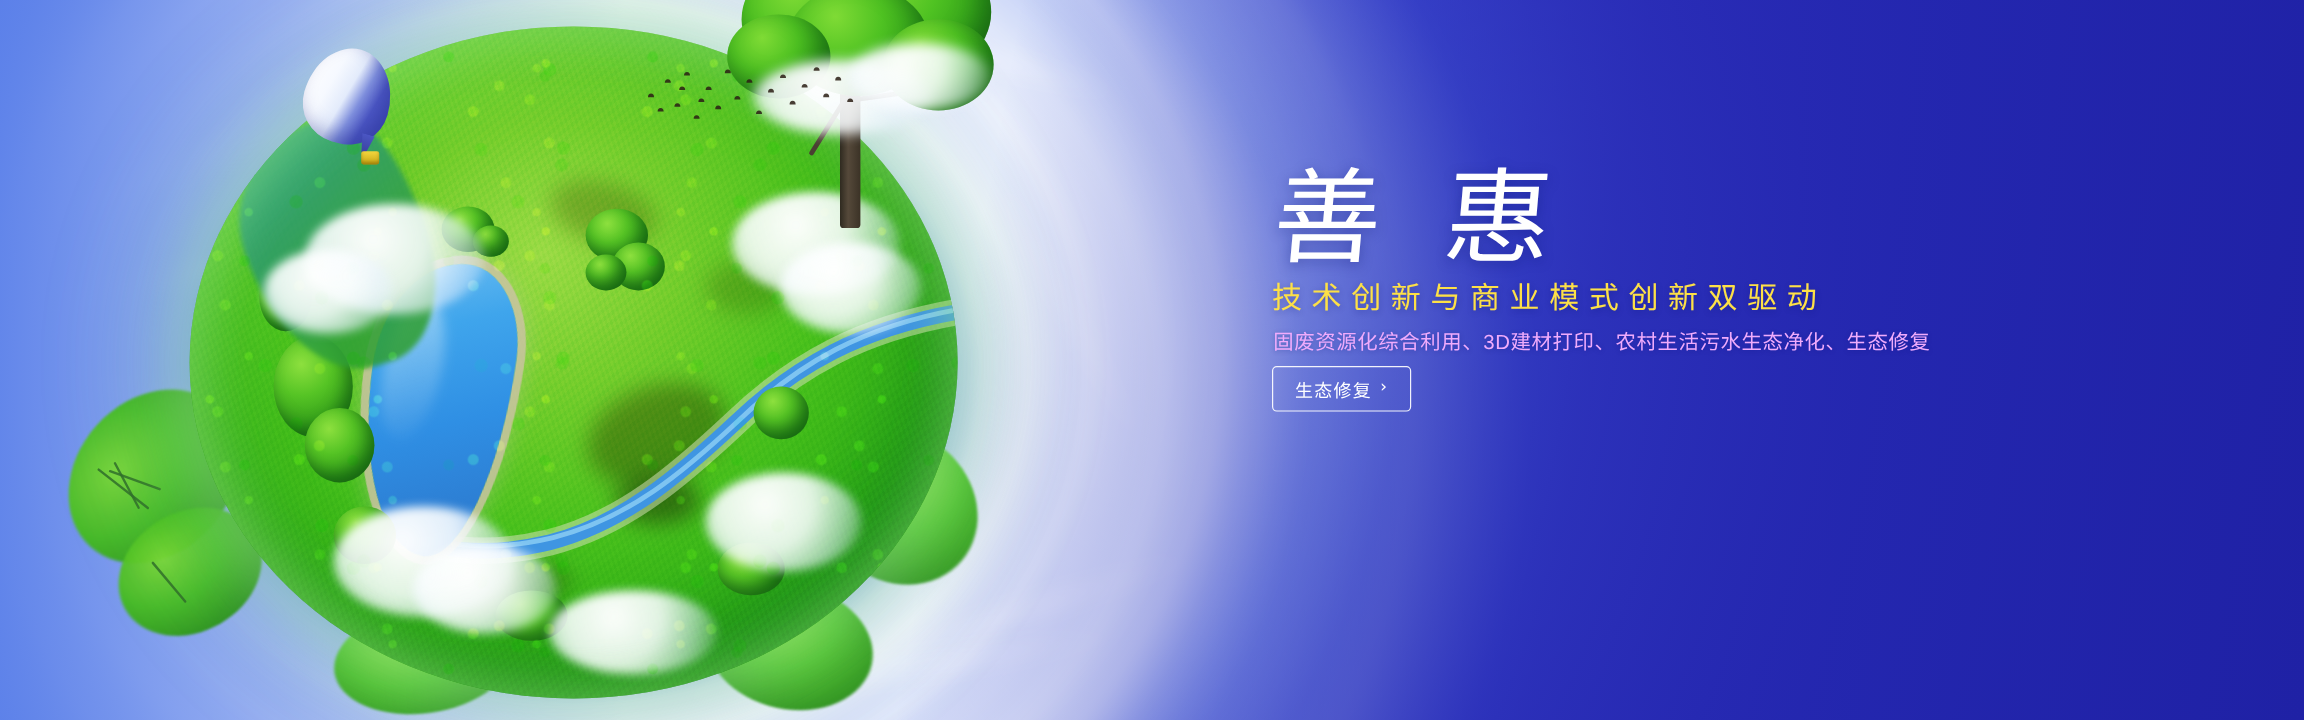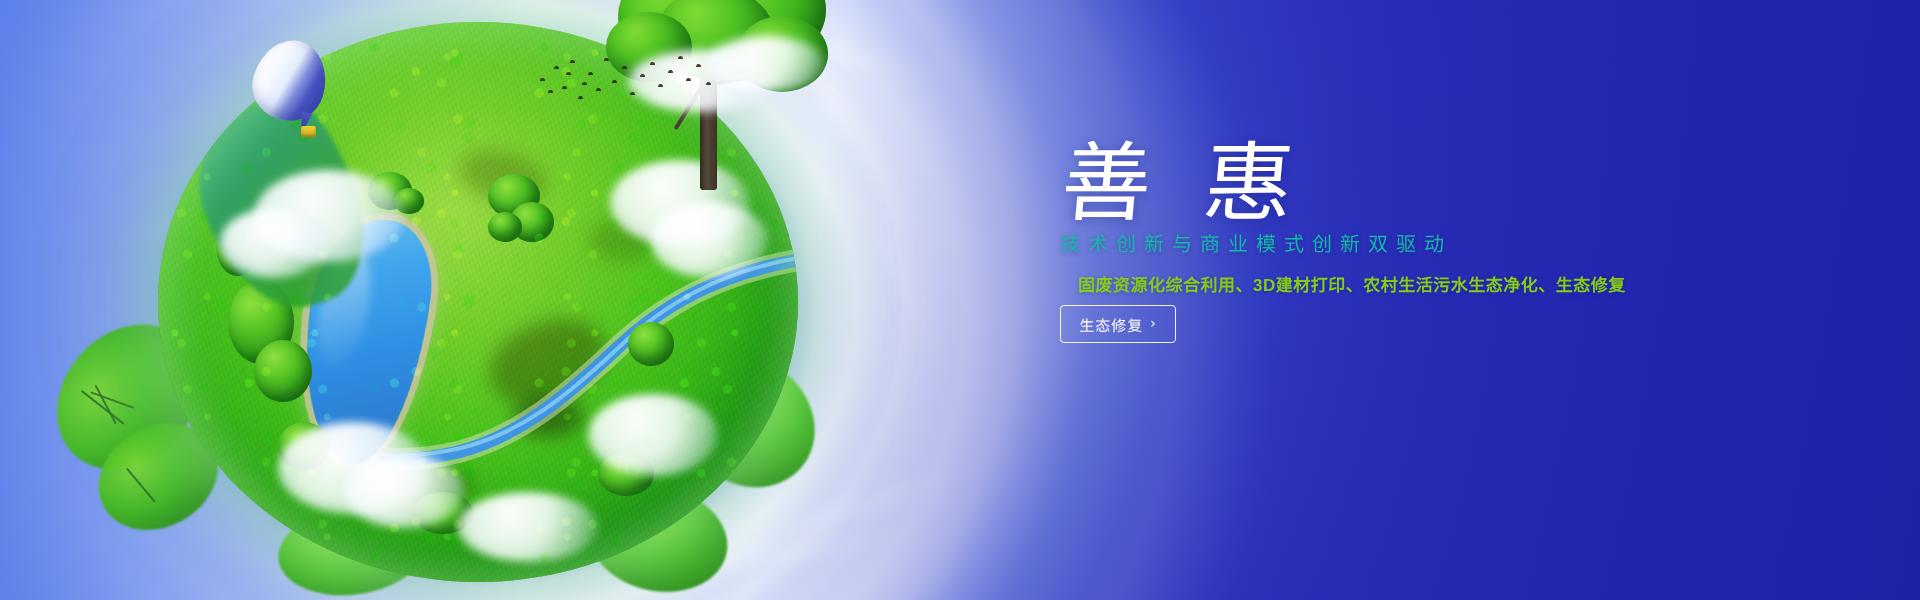--- a/index.html
+++ b/index.html
@@ -394,36 +394,36 @@
     color: #ffffff;
     text-shadow: 0 1px 6px rgba(10,20,110,0.30);
     position: relative;
     top: -6px;
   }
 
   .subtitle {
     position: absolute;
     top: 228px;
     left: 2px;
-    font-size: 20px;
+    font-size: 25px;
     letter-spacing: 8px;
     font-weight: 400;
-    color: #14b8a6;
+    color: #fde047;
     text-shadow: 0 1px 5px rgba(10,20,110,0.30);
     white-space: nowrap;
   }
 
   .desc {
     position: absolute;
     top: 271px;
-    left: 20px;
+    left: 3px;
     font-size: 17px;
     letter-spacing: 0.5px;
-    font-weight: 700;
-    color: #84cc16;
+    font-weight: 400;
+    color: #f0abfc;
     text-shadow: 0 1px 4px rgba(10,20,110,0.30);
     white-space: nowrap;
   }
 
   .cta {
     position: absolute;
     top: 305px;
     left: 2px;
     width: 116px;
     height: 38px;

